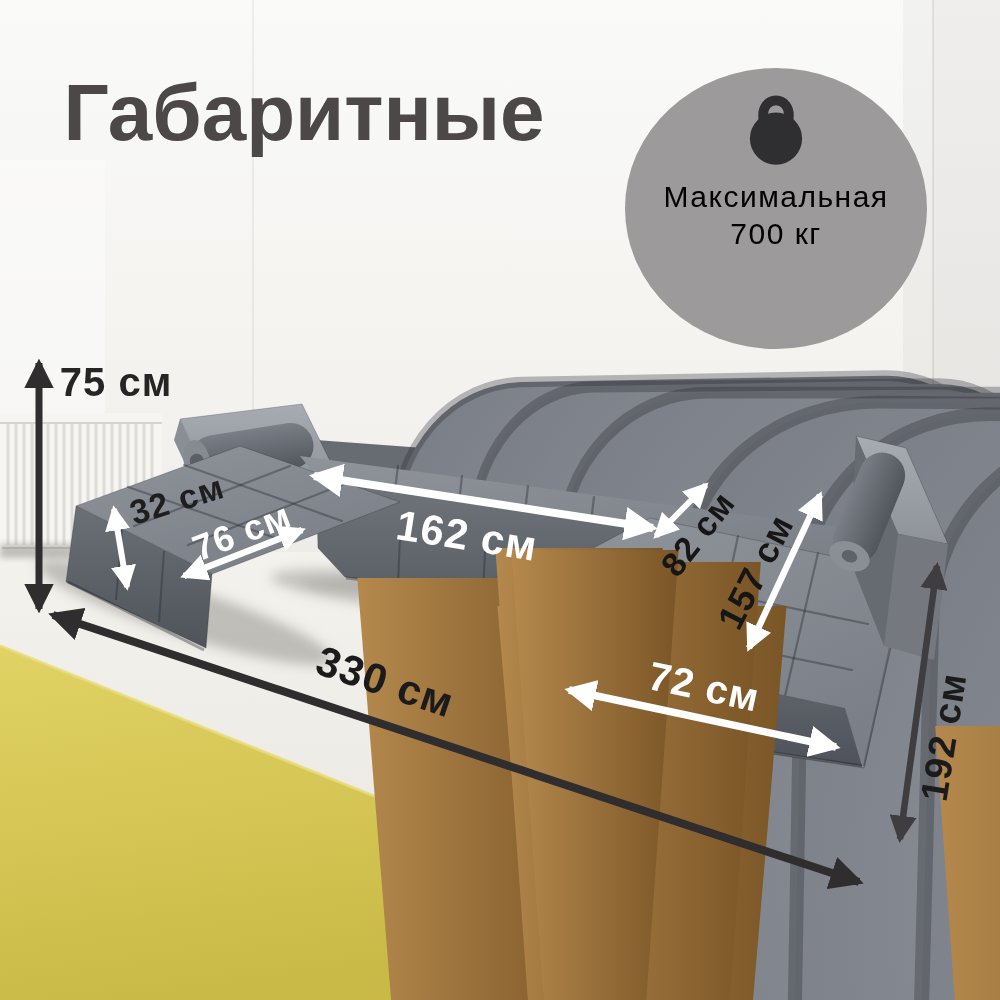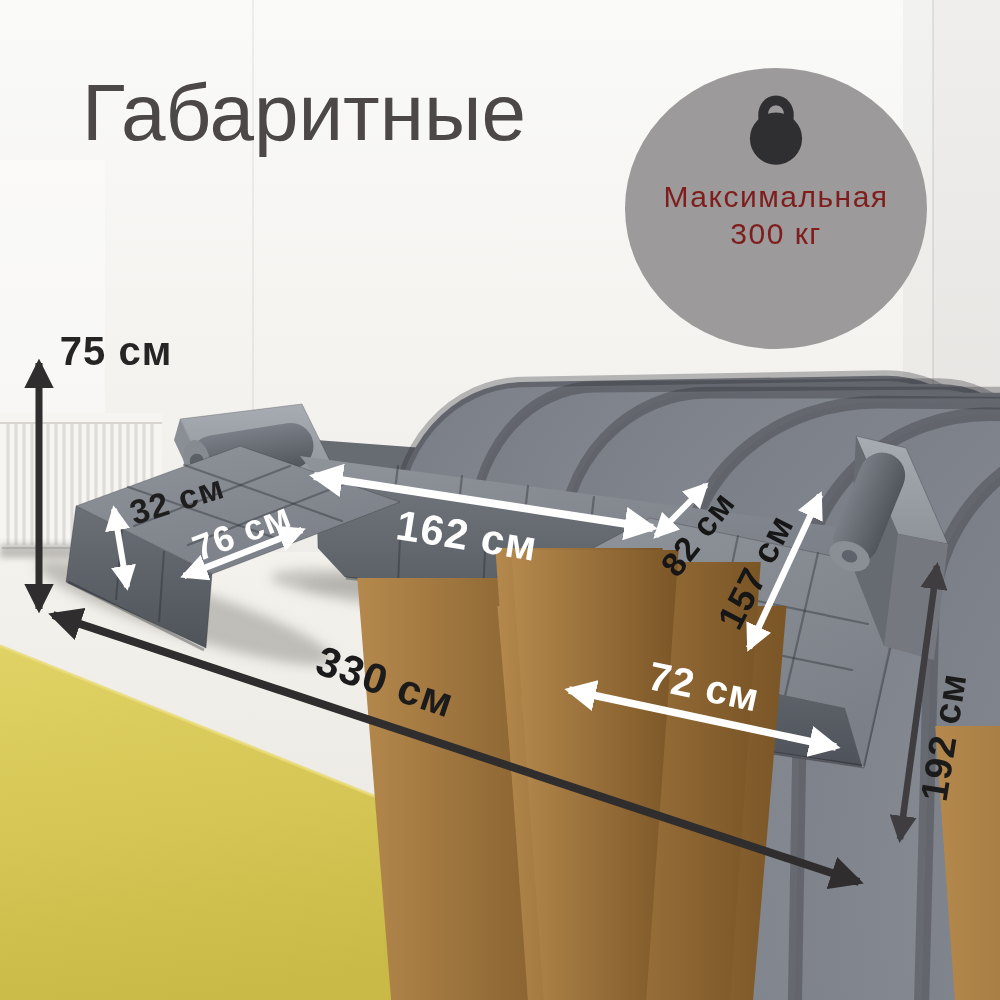--- a/index.html
+++ b/index.html
@@ -1,24 +1,24 @@
 <!DOCTYPE html>
 <html><head>
 <meta charset="utf-8">
 <style>
   html,body{margin:0;padding:0;}
   body{font-family:"Liberation Sans",sans-serif;}
   .stage{position:relative;width:1000px;height:1000px;overflow:hidden;background:#f2f1ef;}
   .scene{position:absolute;left:0;top:0;width:1000px;height:1000px;}
   .title{position:absolute;left:28px;top:72px;width:552px;text-align:center;
-         font-weight:normal;font-size:80px;line-height:81px;color:#4b4847;letter-spacing:0;}
+         font-weight:bold;font-size:80px;line-height:81px;color:#4b4847;letter-spacing:0;}
   .badge{position:absolute;left:625px;top:68px;width:302px;height:281px;border-radius:50%;
          background:#9c9a9b;display:flex;flex-direction:column;align-items:center;}
   .badge svg{margin-top:20px;}
-  .badge-text{margin-top:12px;text-align:center;color:#7f1d1d;font-size:30px;
+  .badge-text{margin-top:12px;text-align:center;color:#000000;font-size:30px;
               line-height:37px;font-weight:400;letter-spacing:1.5px;}
   .dim{position:absolute;font-weight:bold;white-space:nowrap;letter-spacing:1px;}
 </style>
 </head>
 <body>
 
 <div class="stage">
 
   <svg class="scene" viewBox="0 0 1000 1000">
     <defs>
@@ -264,25 +264,25 @@
     <div>Габаритные</div>
   </div>
 
   <div class="badge">
     <svg width="58" height="78" viewBox="0 0 60 80">
       <path d="M17,32 C13,6 47,6 43,32" fill="none" stroke="#2f2e30" stroke-width="10" stroke-linecap="round"></path>
       <circle cx="30" cy="52" r="27" fill="#2f2e30"></circle>
     </svg>
     <div class="badge-text">
       <div>Максимальная</div>
-      <div>300 кг</div>
+      <div>700 кг</div>
     </div>
   </div>
 
-  <div class="dim" style="left:116px;top:351px;font-size:40px;color:#262425;transform:translate(-50%,-50%);">75 см</div>
+  <div class="dim" style="left:116px;top:382px;font-size:40px;color:#262425;transform:translate(-50%,-50%);">75 см</div>
   <div class="dim" style="left:177px;top:500px;font-size:34px;color:#1f1e1e;transform:translate(-50%,-50%) rotate(-17deg);">32 см</div>
   <div class="dim" style="left:242px;top:532px;font-size:36px;color:#ffffff;transform:translate(-50%,-50%) rotate(-21deg);">76 см</div>
   <div class="dim" style="left:467px;top:536px;font-size:42px;color:#ffffff;transform:translate(-50%,-50%) rotate(9deg);">162 см</div>
   <div class="dim" style="left:698px;top:534px;font-size:34px;color:#161616;transform:translate(-50%,-50%) rotate(-52deg);">82 см</div>
   <div class="dim" style="left:756px;top:572px;font-size:36px;color:#161616;transform:translate(-50%,-50%) rotate(-63deg);">157 см</div>
   <div class="dim" style="left:704px;top:687px;font-size:40px;color:#ffffff;transform:translate(-50%,-50%) rotate(12deg);">72 см</div>
   <div class="dim" style="left:385px;top:682px;font-size:42px;color:#1c1b1b;transform:translate(-50%,-50%) rotate(18.5deg);">330 см</div>
   <div class="dim" style="left:944px;top:737px;font-size:38px;color:#1c1b1b;transform:translate(-50%,-50%) rotate(-81deg);">192 см</div>
 
 </div>

